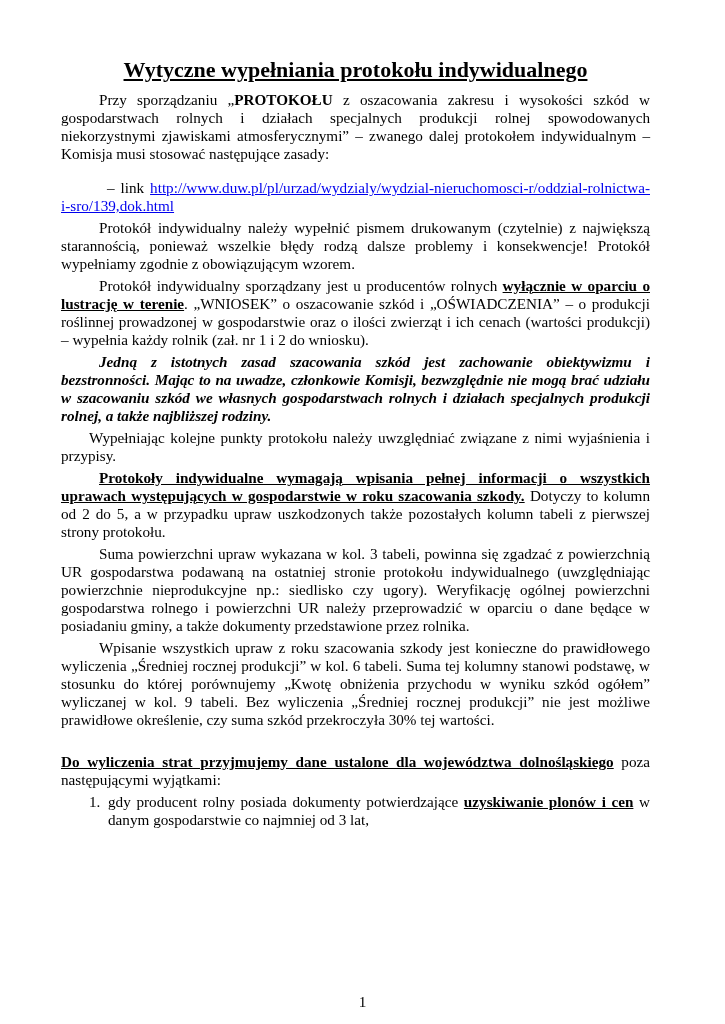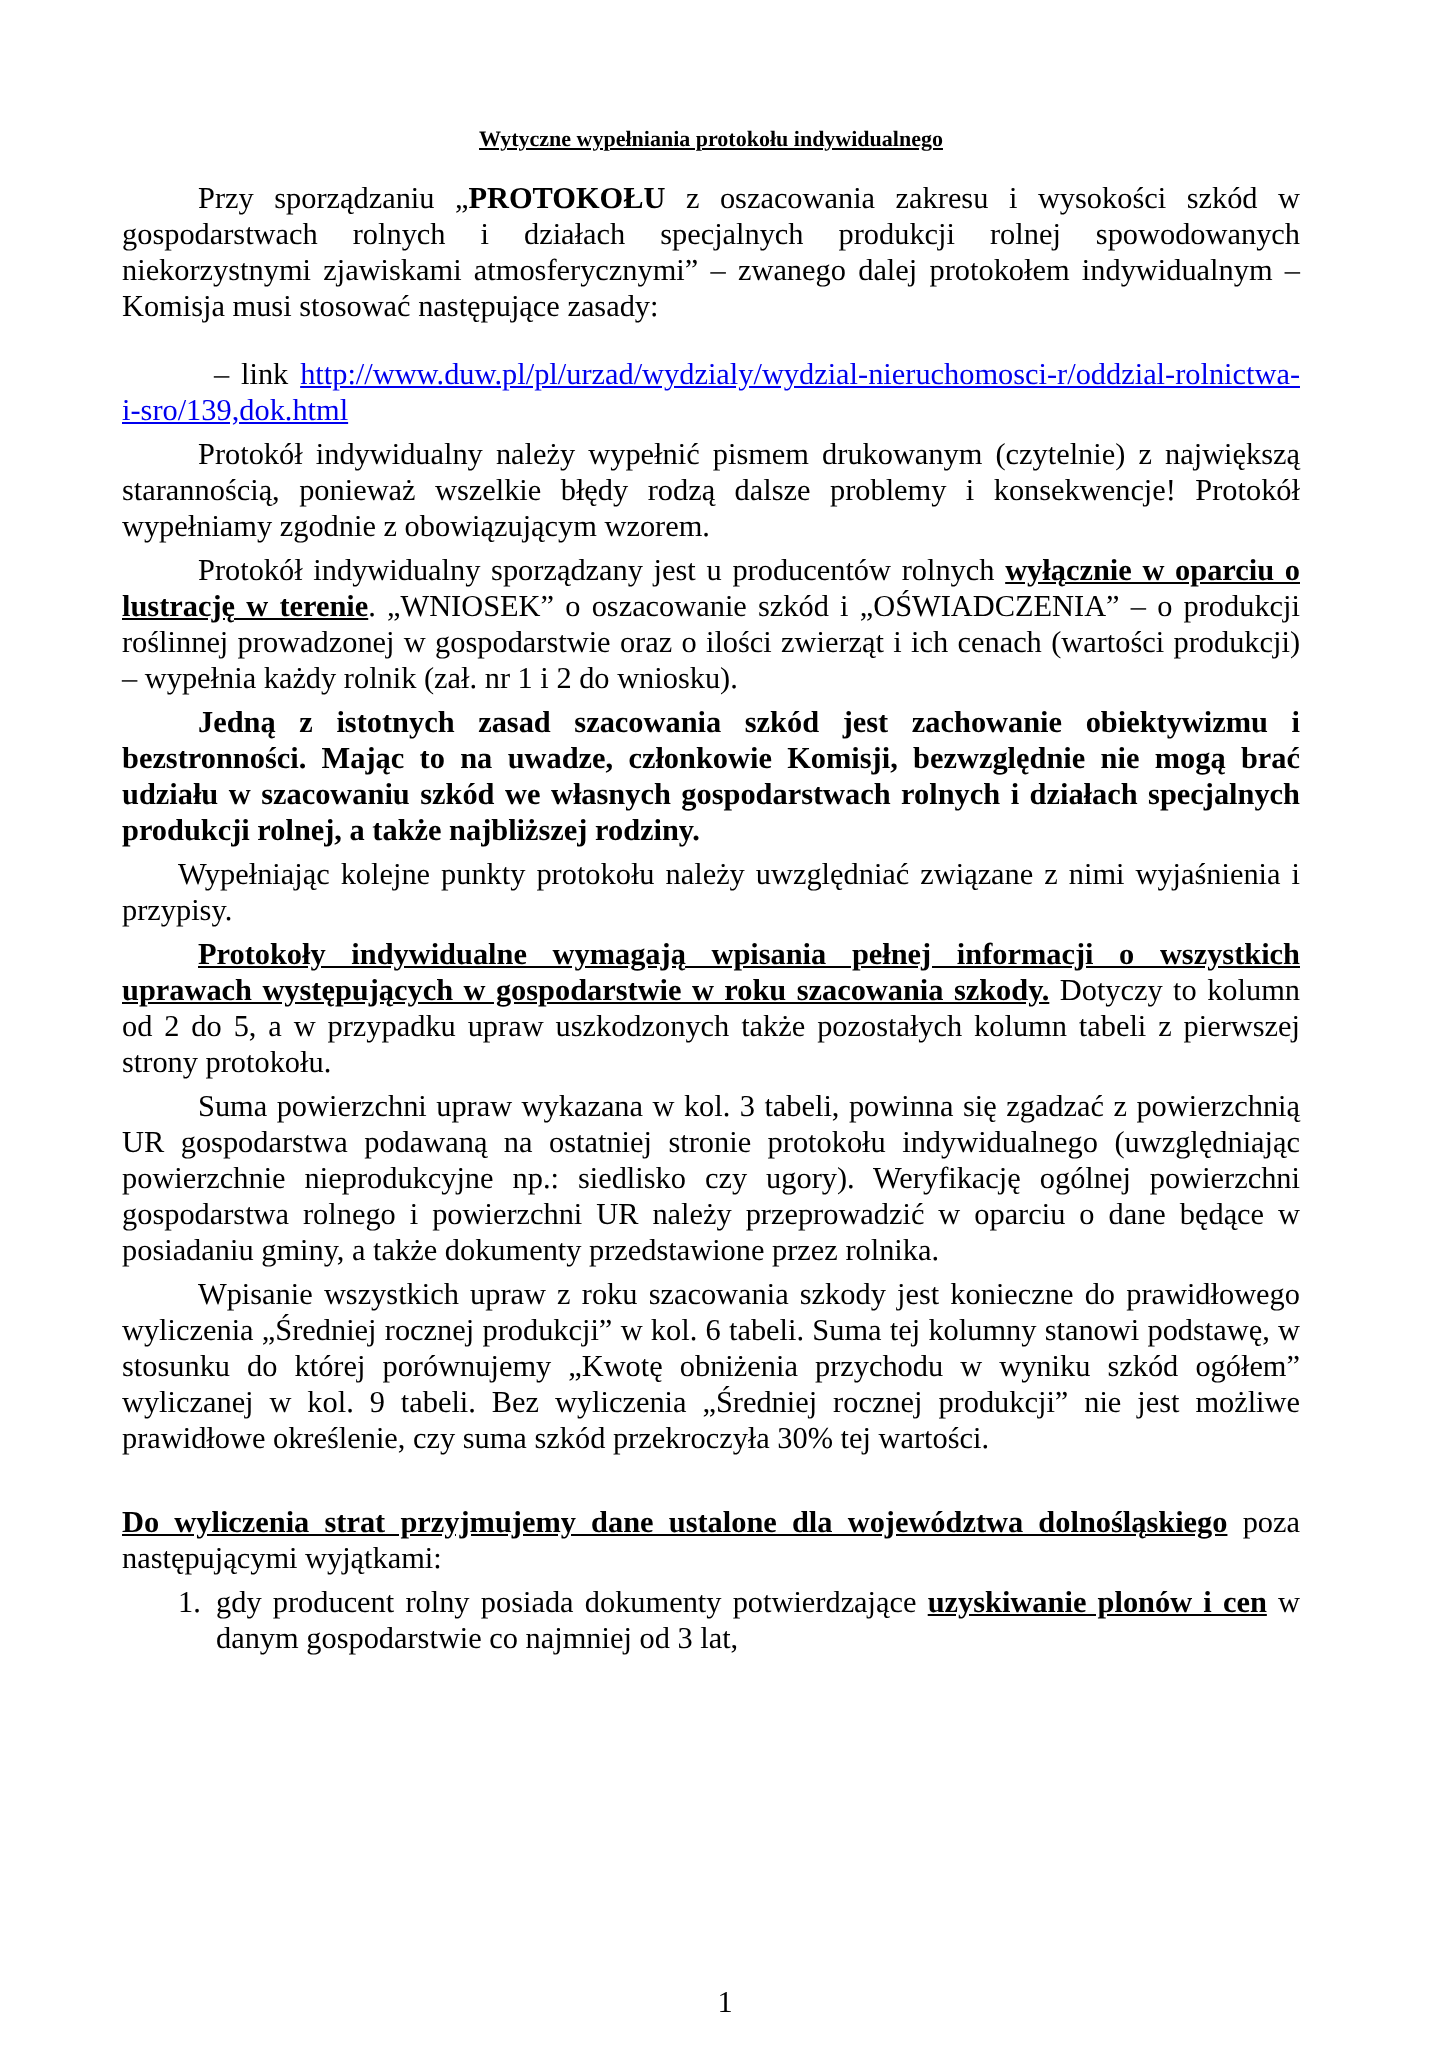--- a/index.html
+++ b/index.html
@@ -19,38 +19,38 @@
   }
   .page {
     position: absolute;
     left: 61px;
     top: 60px;
     width: 589px;
   }
   .doc-title {
     text-align: center;
     font-weight: bold;
-    font-size: 11px;
+    font-size: 22px;
     line-height: 20px;
     margin: 0 0 11px 0;
   }
   .doc-title .u {
     text-decoration: underline;
   }
   p {
     margin: 0 0 4px 0;
     text-align: justify;
     text-indent: 38px;
   }
   p.small-indent { text-indent: 28px; }
   p.no-indent   { text-indent: 0; }
   p.link-para   { text-indent: 46px; margin-top: 16px; }
   p.gap-before  { margin-top: 24px; }
   .bold-para    { font-weight: bold; }
-  .bi-para      { font-weight: bold; }
+  .bi-para      { font-weight: bold; font-style: italic; }
   b, .b         { font-weight: bold; }
   .bu           { font-weight: bold; text-decoration: underline; }
   a.doc-link {
     color: #0000ee;
     text-decoration: underline;
     overflow-wrap: break-word;
   }
   .list-item {
     display: flex;
     margin: 0 0 4px 0;

